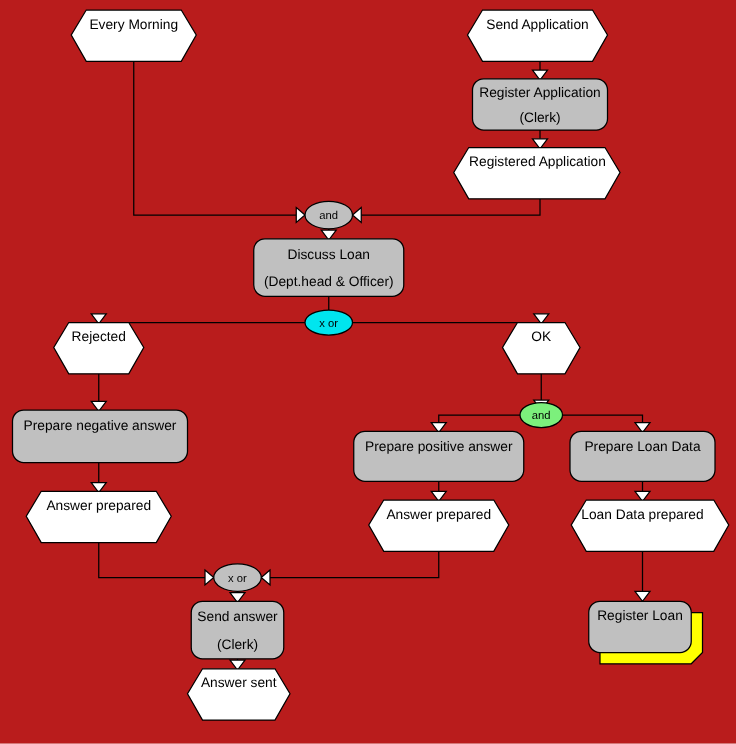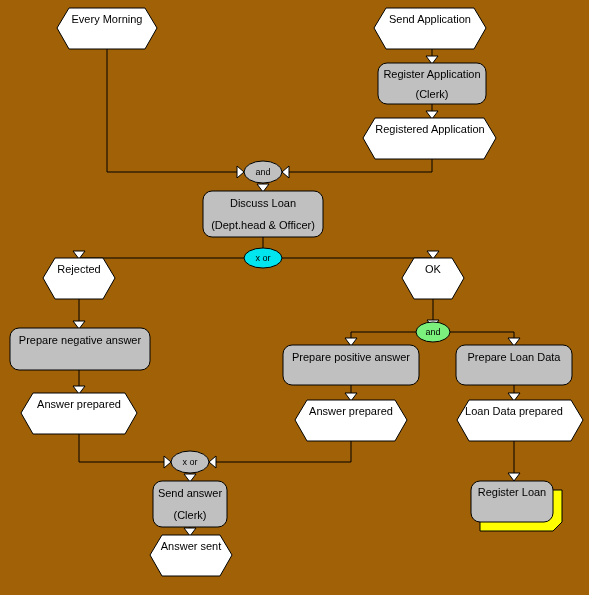--- a/index.html
+++ b/index.html
@@ -10,21 +10,21 @@
   body {
     width: 589px;
     height: 595px;
     font-family: "Liberation Sans", sans-serif;
     overflow: hidden;
   }
   #diagram-root {
     position: relative;
     width: 589px;
     height: 595px;
-    background: #a16207;
+    background: #b91c1c;
   }
   svg#epc-canvas {
     display: block;
     width: 589px;
     height: 595px;
   }
   .event-shape {
     fill: #ffffff;
     stroke: #000000;
     stroke-width: 1;

